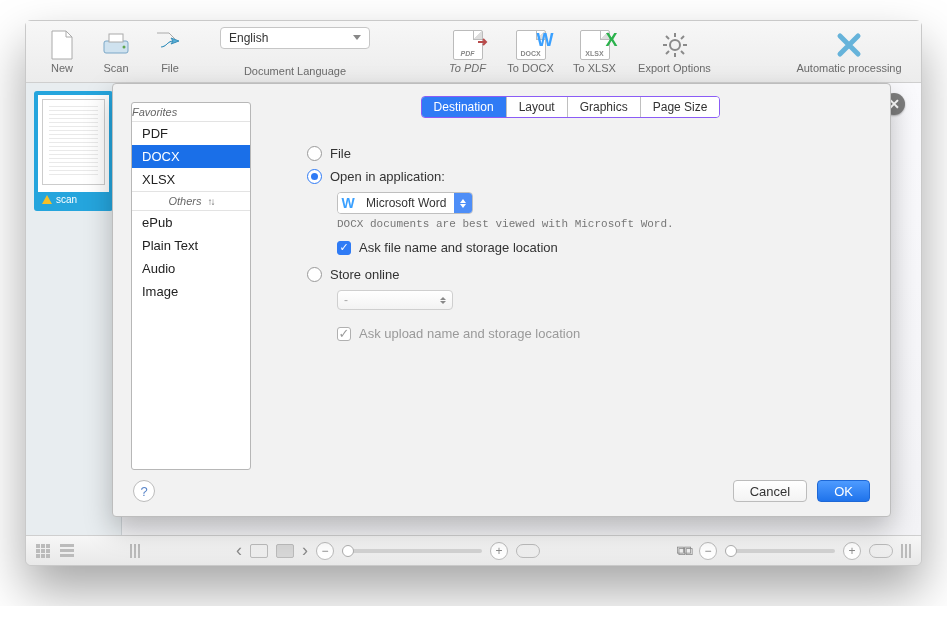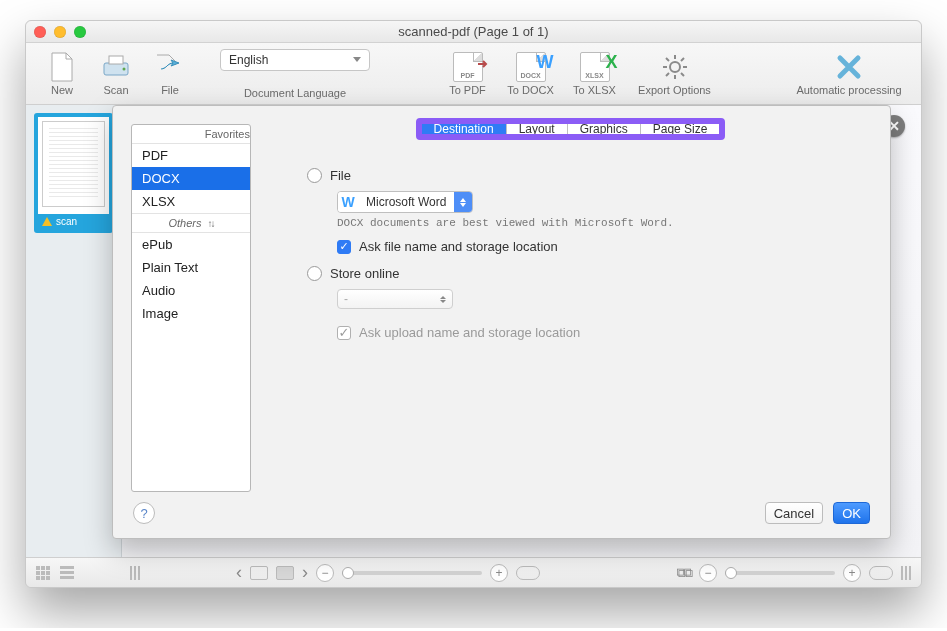--- a/index.html
+++ b/index.html
@@ -96,29 +96,29 @@
     border:1px solid #bdbdbd;
     border-radius:4px;
     box-shadow: 0 12px 28px rgba(0,0,0,.25);
     display:flex;
     flex-direction:column;
   }
   .modal-body { flex:1; display:flex; overflow:hidden; }
 
   
   .fav-panel { width:120px; background:#fff; border:1px solid #b7b7b7; border-radius:3px; margin:18px 0 0 18px; display:flex; flex-direction:column; }
-  .fav-header { font-size:11px; color:#666; text-align:right; padding:3px 0; border-bottom:1px solid #e3e3e3; }
+  .fav-header { font-size:11px; color:#666; text-align:left; font-style:italic; padding:3px 0; border-bottom:1px solid #e3e3e3; }
   .fav-item { padding:4px 10px; font-size:13px; color:#222; cursor:default; }
   .fav-item.sel { background:#1a6fe8; color:#fff; }
   .fav-sub { font-size:11px; color:#666; text-align:center; font-style:italic; padding:3px 0; border-top:1px solid #e3e3e3; border-bottom:1px solid #e3e3e3; display:flex; align-items:center; justify-content:center; gap:6px;}
   .sort-arrows { font-style:normal; font-size:10px; letter-spacing:-2px; }
 
   
   .settings { flex:1; padding: 12px 22px 0 22px; display:flex; flex-direction:column; }
-  .seg-control { align-self:center; display:flex; border:6px solid #8b5cf6; border-radius:4px; overflow:hidden; height:22px; }
+  .seg-control { align-self:center; display:flex; border:1px solid #8b5cf6; border-radius:4px; overflow:hidden; height:22px; }
   .seg { padding:0 12px; font-size:12px; display:flex; align-items:center; border-right:1px solid #bfbfbf; background:#fff; }
   .seg:last-child{ border-right:none; }
   .seg.active { background:#2f7bf5; color:#fff; }
 
   .options { margin-top:20px; padding-left:34px; }
   .radio-row { display:flex; align-items:center; gap:8px; margin:8px 0; font-size:13px; }
   .radio { width:15px; height:15px; border-radius:50%; border:1px solid #9a9a9a; background:#fff; display:flex; align-items:center; justify-content:center; }
   .radio.on { border-color:#2f7bf5; }
   .radio.on::after { content:""; width:7px; height:7px; border-radius:50%; background:#2f7bf5; display:block; }
 
@@ -139,21 +139,21 @@
   .store-select { display:inline-flex; align-items:center; width:116px; height:20px; border:1px solid #cfcfcf; border-radius:4px; background:linear-gradient(#fff,#f3f3f3); padding:0 6px; justify-content:space-between; color:#aaa; font-size:12px;}
   .mini-caret { display:flex; flex-direction:column; gap:1px; }
   .mini-caret span{ width:0;height:0;border-left:3px solid transparent;border-right:3px solid transparent;}
   .mini-caret .u{border-bottom:3px solid #888;} .mini-caret .d{border-top:3px solid #888;}
 
   .modal-footer {
     display:flex; align-items:center; padding:10px 20px 14px; gap:10px;
   }
   .help-btn { width:22px; height:22px; border-radius:50%; border:1px solid #bcbcbc; background:#fff; color:#5a86c9; font-size:13px; display:flex; align-items:center; justify-content:center; }
   .footer-spacer{flex:1;}
-  .btn { height:22px; padding:0 8px; border-radius:4px; font-size:13px; display:flex; align-items:center; border:1px solid #bcbcbc; background:linear-gradient(#fff,#f3f3f3); }
+  .btn { height:22px; padding:0 16px; border-radius:4px; font-size:13px; display:flex; align-items:center; border:1px solid #bcbcbc; background:linear-gradient(#fff,#f3f3f3); }
   .btn.primary { background:linear-gradient(#4e9bff,#1f73eb); color:#fff; border-color:#1e68d6; }
 
   
   .statusbar {
     height:30px;
     background: linear-gradient(#f7f7f7,#e8e8e8);
     border-top:1px solid #cfcfcf;
     border-bottom-left-radius:6px;
     border-bottom-right-radius:6px;
     display:flex; align-items:center; padding:0 10px; gap:8px; color:#8a8a8a;
@@ -177,28 +177,20 @@
   
   .chev-down { width:0;height:0;border-left:4px solid transparent;border-right:4px solid transparent;border-top:5px solid #888;}
 
   .gear svg, .auto-x svg, .tb-btn svg { display:block; }
 </style>
 </head>
 <body>
 
 <div class="window">
 
-  <div class="titlebar">
-    <div class="traffic">
-      <div class="dot red"></div>
-      <div class="dot yellow"></div>
-      <div class="dot green"></div>
-    </div>
-    <div class="title">scanned-pdf (Page 1 of 1)</div>
-  </div>
 
   <div class="toolbar">
     <div class="tb-btn">
       <div class="icon">
         <svg width="26" height="30" viewBox="0 0 26 30">
             <path d="M3 1h14l6 6v22H3z" fill="#fff" stroke="#aaa"></path>
             <path d="M17 1v6h6" fill="none" stroke="#aaa"></path>
           </svg>
       </div>
       <span class="label">New</span>
@@ -226,21 +218,21 @@
     <div class="lang-group">
       <div class="lang-select">
         <span>English</span>
         <span class="chev-down"></span>
       </div>
       <span class="lang-caption">Document Language</span>
     </div>
 
     <div class="toolbar-spacer"></div>
 
-    <div class="tb-btn" style="width:56px;">
+    <div class="tb-btn" style="width:56px;font-style:italic;">
       <div class="icon" style="position:relative;">
         <div class="doc-icon">
             <span style="color:#888;">PDF</span>
           </div>
         <svg style="position:absolute;right:-6px;top:6px;" width="12" height="12">
             <path d="M1 6h8M6 3l3 3-3 3" stroke="#b84b4b" fill="none" stroke-width="2"></path>
           </svg>
       </div>
       <span class="label">To PDF</span>
     </div>
@@ -329,20 +321,24 @@
             <div class="seg active">Destination</div>
             <div class="seg">Layout</div>
             <div class="seg">Graphics</div>
             <div class="seg">Page Size</div>
           </div>
 
           <div class="options">
             <div class="radio-row">
               <span class="radio"></span>
               <span>File</span>
+            </div>
+            <div class="radio-row">
+              <span class="radio on"></span>
+              <span>Open in application:</span>
             </div>
             <div class="sub-indent">
               <div class="app-select">
                 <span class="w">W</span>
                 <span class="txt">Microsoft Word</span>
                 <span class="caret">
                     <span class="tri up"></span>
                     <span class="tri down"></span>
                   </span>
               </div>

